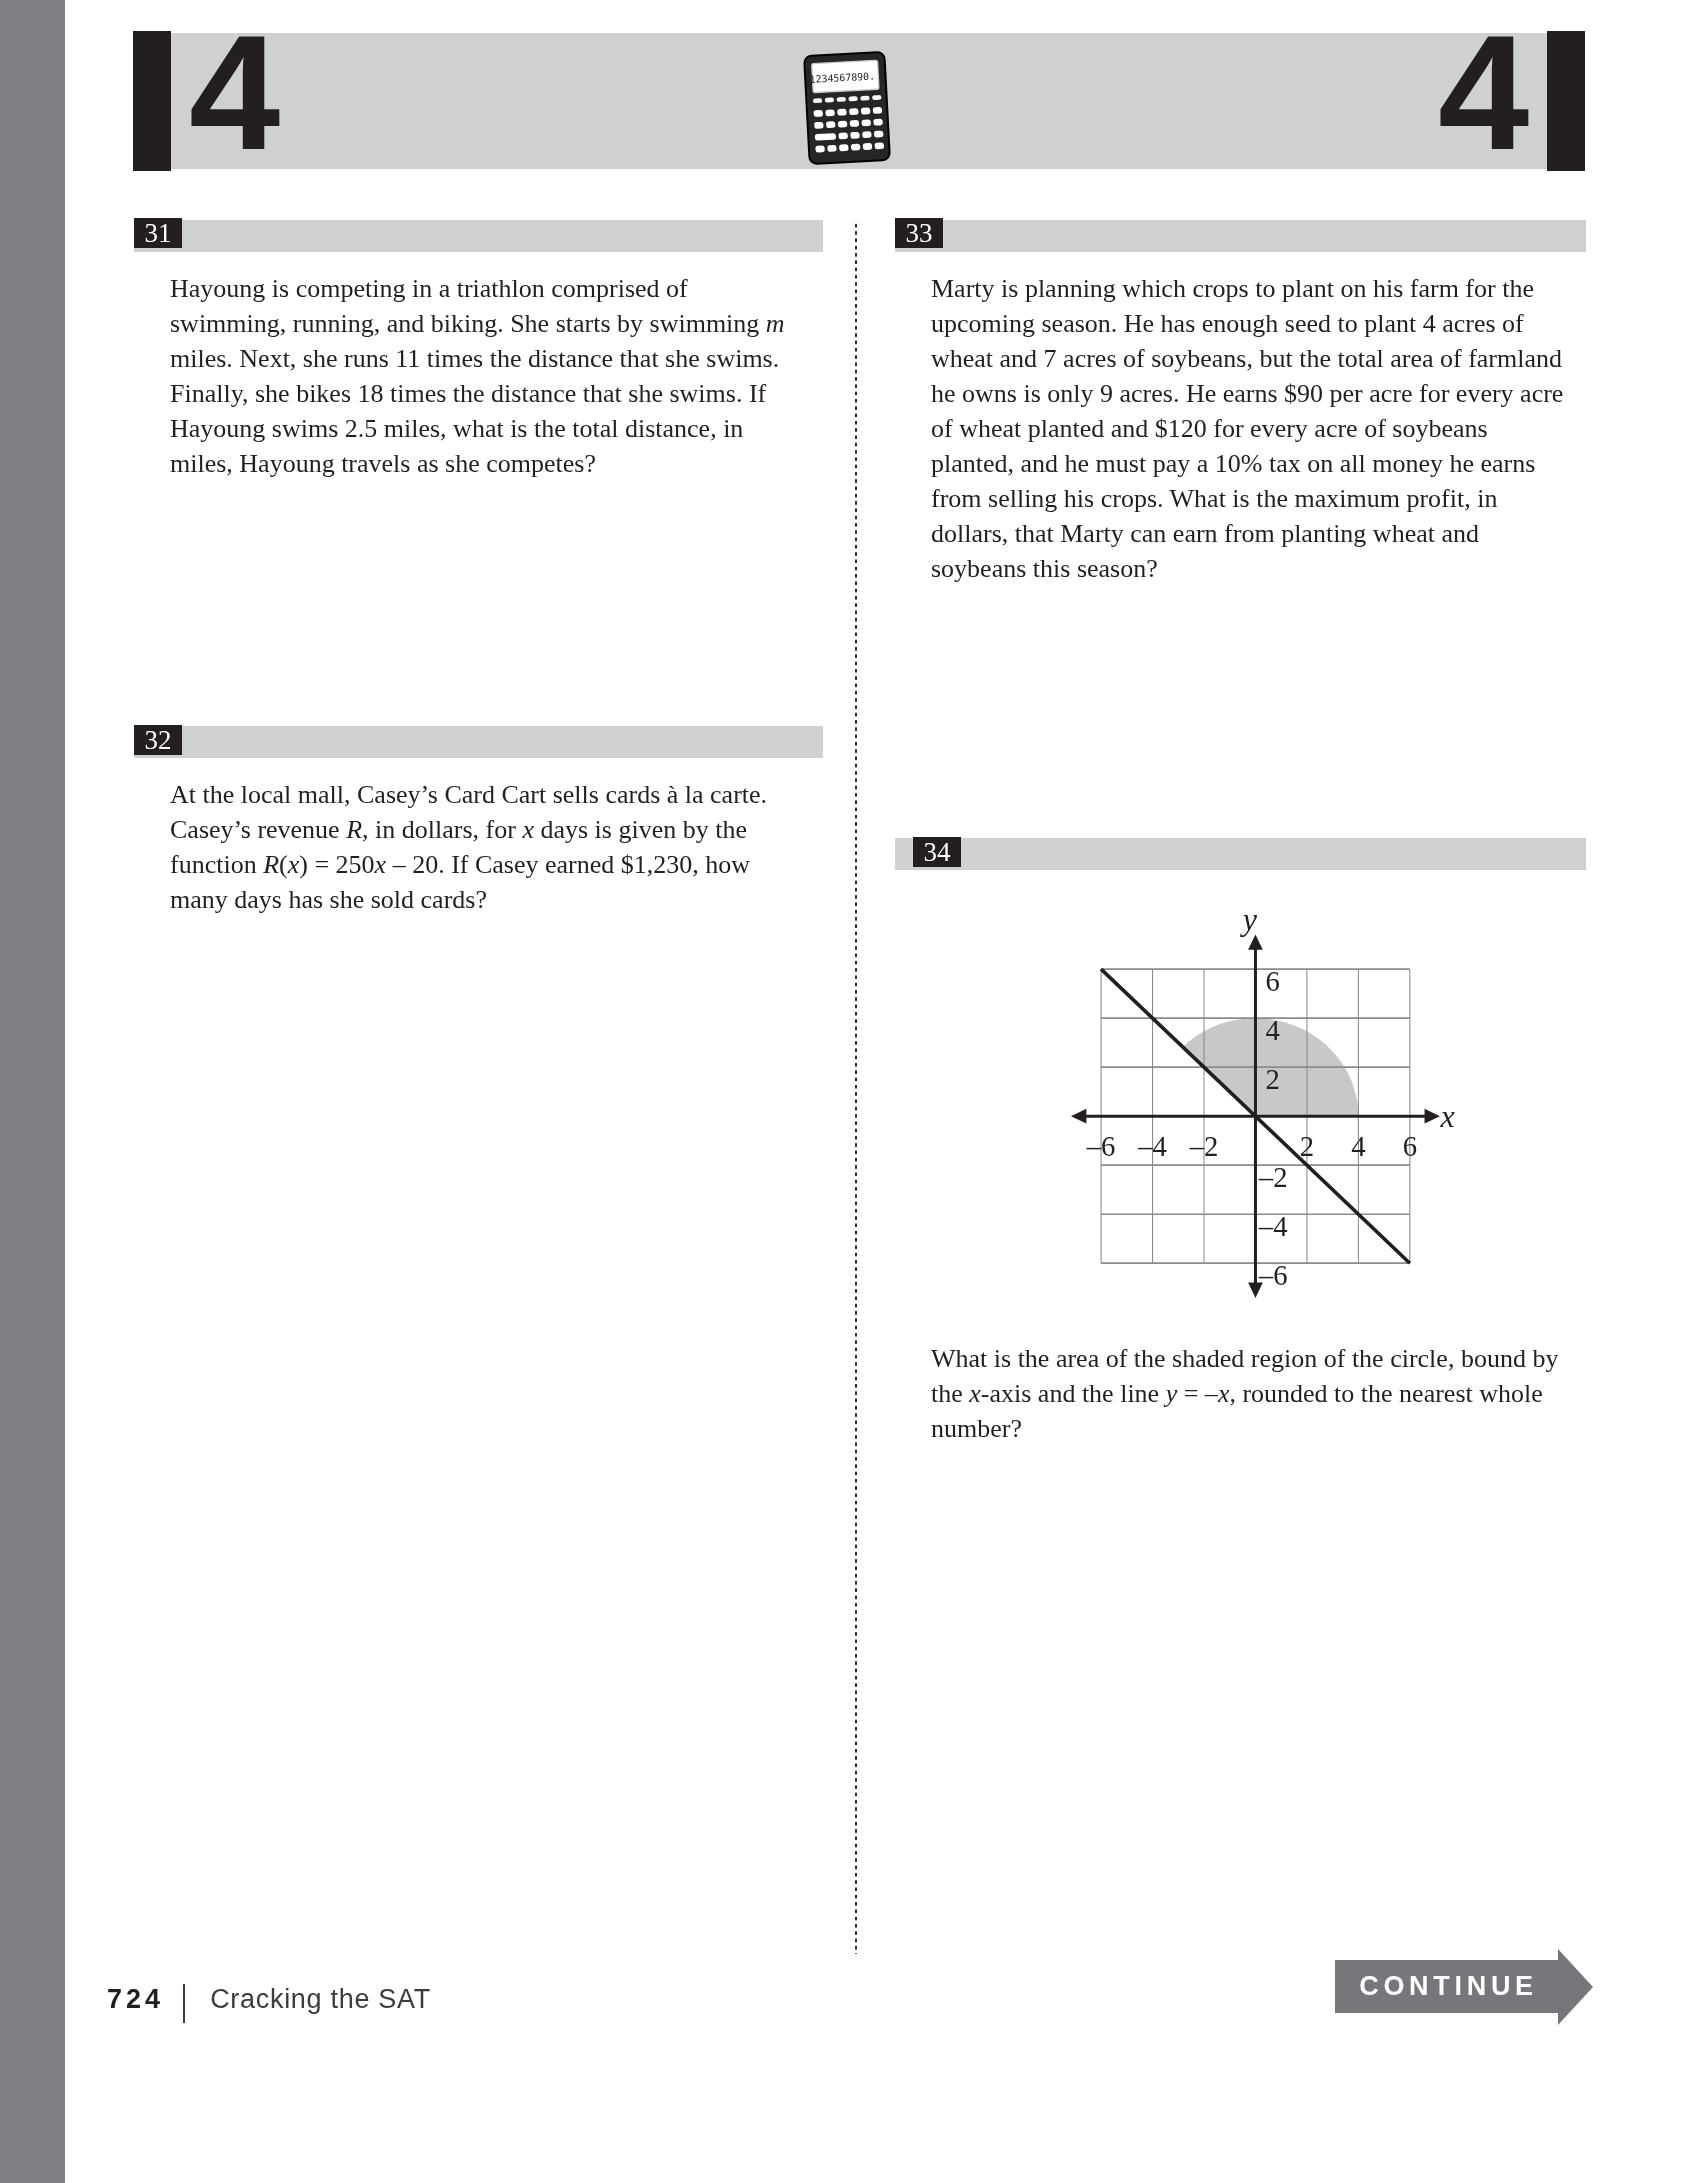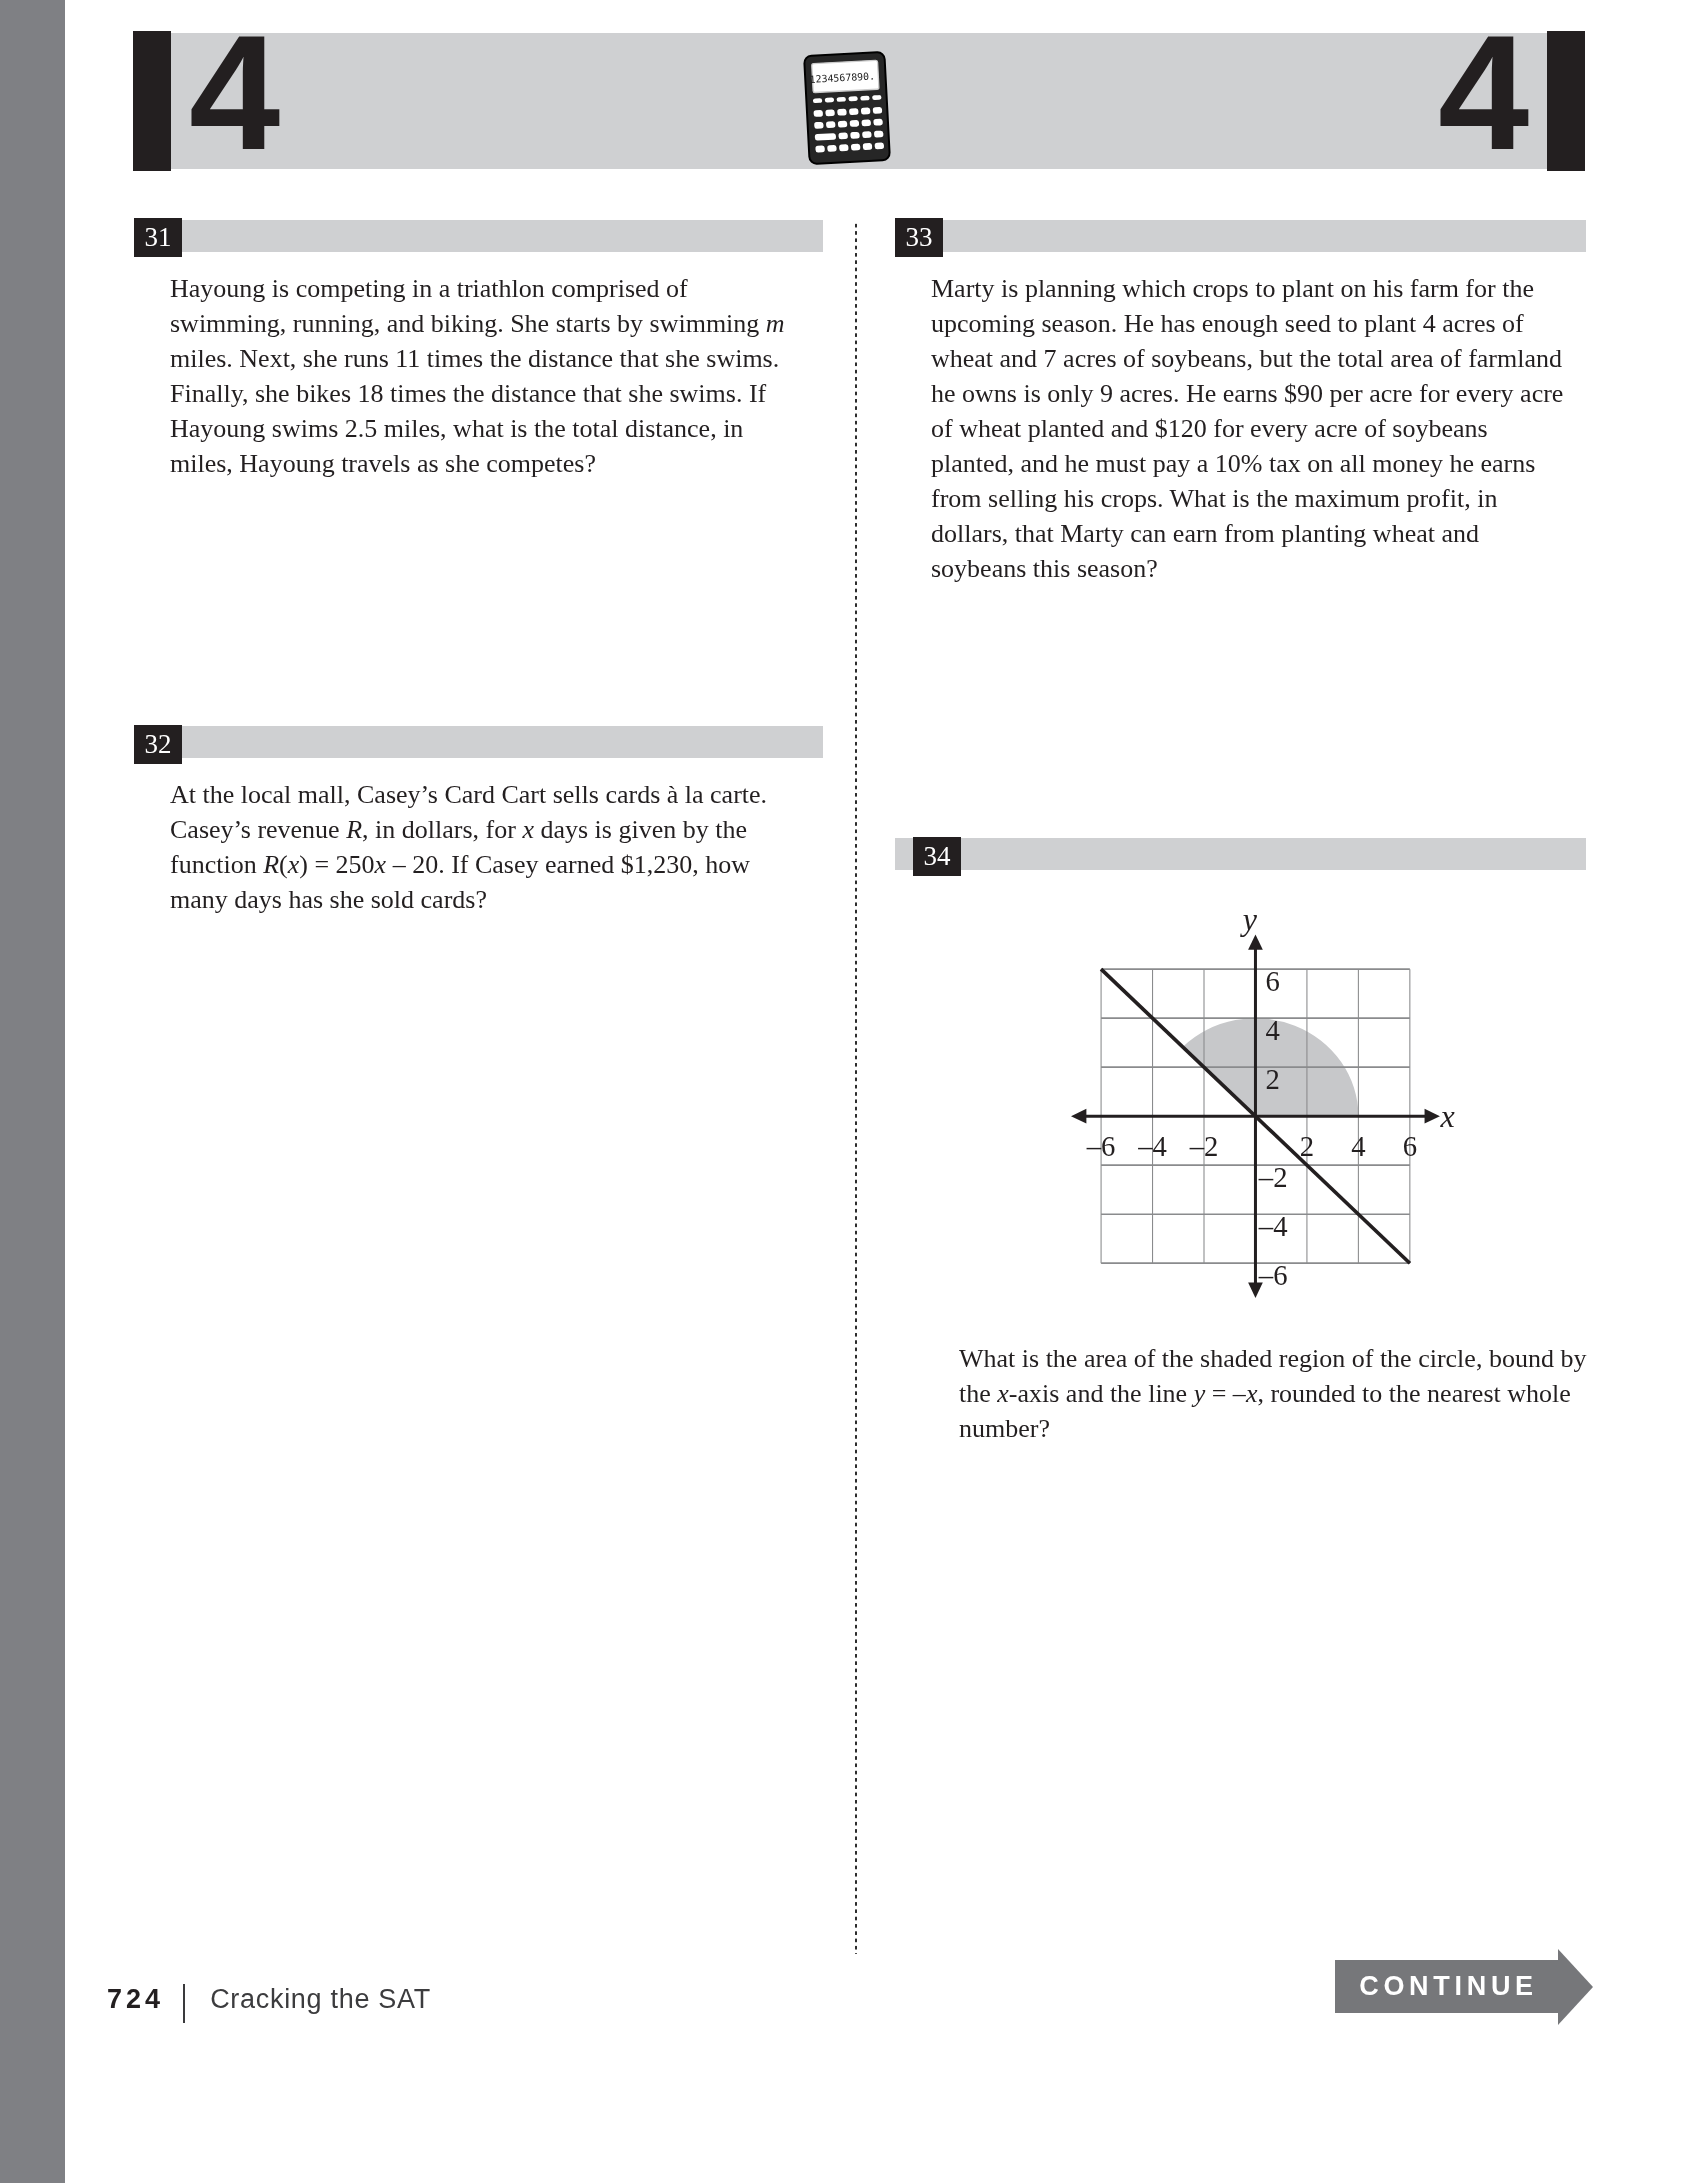--- a/index.html
+++ b/index.html
@@ -11,21 +11,21 @@
   .hbar{position:absolute;top:31px;width:38px;height:140px;background:#231f20;}
   .hbar.l{left:133px;}
   .hbar.r{left:1547px;}
   .hnum{position:absolute;top:10.7px;font-family:"Liberation Sans",sans-serif;
         font-weight:700;font-size:164px;line-height:1;color:#231f20;}
   .hnum.l4{left:189px;}
   .hnum.r4{left:1438px;}
   .calc{position:absolute;left:804px;top:52px;width:86px;height:112px;transform:rotate(-3deg);}
   
   .band{position:absolute;height:32px;background:#cfd0d2;}
-  .badge{position:absolute;width:48px;height:39px;background:#231f20;color:#fff;
+  .badge{position:absolute;width:48px;height:30px;background:#231f20;color:#fff;
          display:flex;align-items:center;justify-content:center;
          font-family:"Liberation Serif",serif;font-size:27px;}
   .qtext{position:absolute;font-size:26px;line-height:35px;text-align:left;}
   .qtext em{font-style:italic;}
   
   .dotted{position:absolute;left:854px;top:222px;width:4px;height:1732px;
           background-image:radial-gradient(circle 1.5px at 50% 50%, #2b2b2b 97%, transparent 100%);
           background-size:4px 7.3px;background-repeat:repeat-y;}
   
   .graph{position:absolute;left:1069px;top:899px;width:401px;height:401px;}
@@ -173,21 +173,21 @@
       <g id="y-ticks" font-size="43" fill="#231f20">
           <text x="1894" y="1481.998">6</text>
           <text x="1894" y="1555.3319999999999">4</text>
           <text x="1894" y="1628.666">2</text>
           <text x="1884" y="1775.334">–2</text>
           <text x="1884" y="1848.6680000000001">–4</text>
           <text x="1884" y="1922.002">–6</text>
         </g>
     </svg>
 
-    <div class="qtext" style="left:931px;top:1341px;width:641px;margin-left:28px;"><span>What is the area of the shaded region of the circle, bound by the </span><em>x</em><span>-axis and the line </span><em>y</em><span> = –</span><em>x</em><span>, rounded to the nearest whole number?</span></div>
+    <div class="qtext" style="left:931px;top:1341px;width:641px;"><span>What is the area of the shaded region of the circle, bound by the </span><em>x</em><span>-axis and the line </span><em>y</em><span> = –</span><em>x</em><span>, rounded to the nearest whole number?</span></div>
   </section>
 
   <div class="footer">
     <span class="pagenum">724</span>
     <span class="fdiv"></span>
     <span class="booktitle">Cracking the SAT</span>
   </div>
 
   <div class="continue">
     <span class="continue-label">CONTINUE</span>

